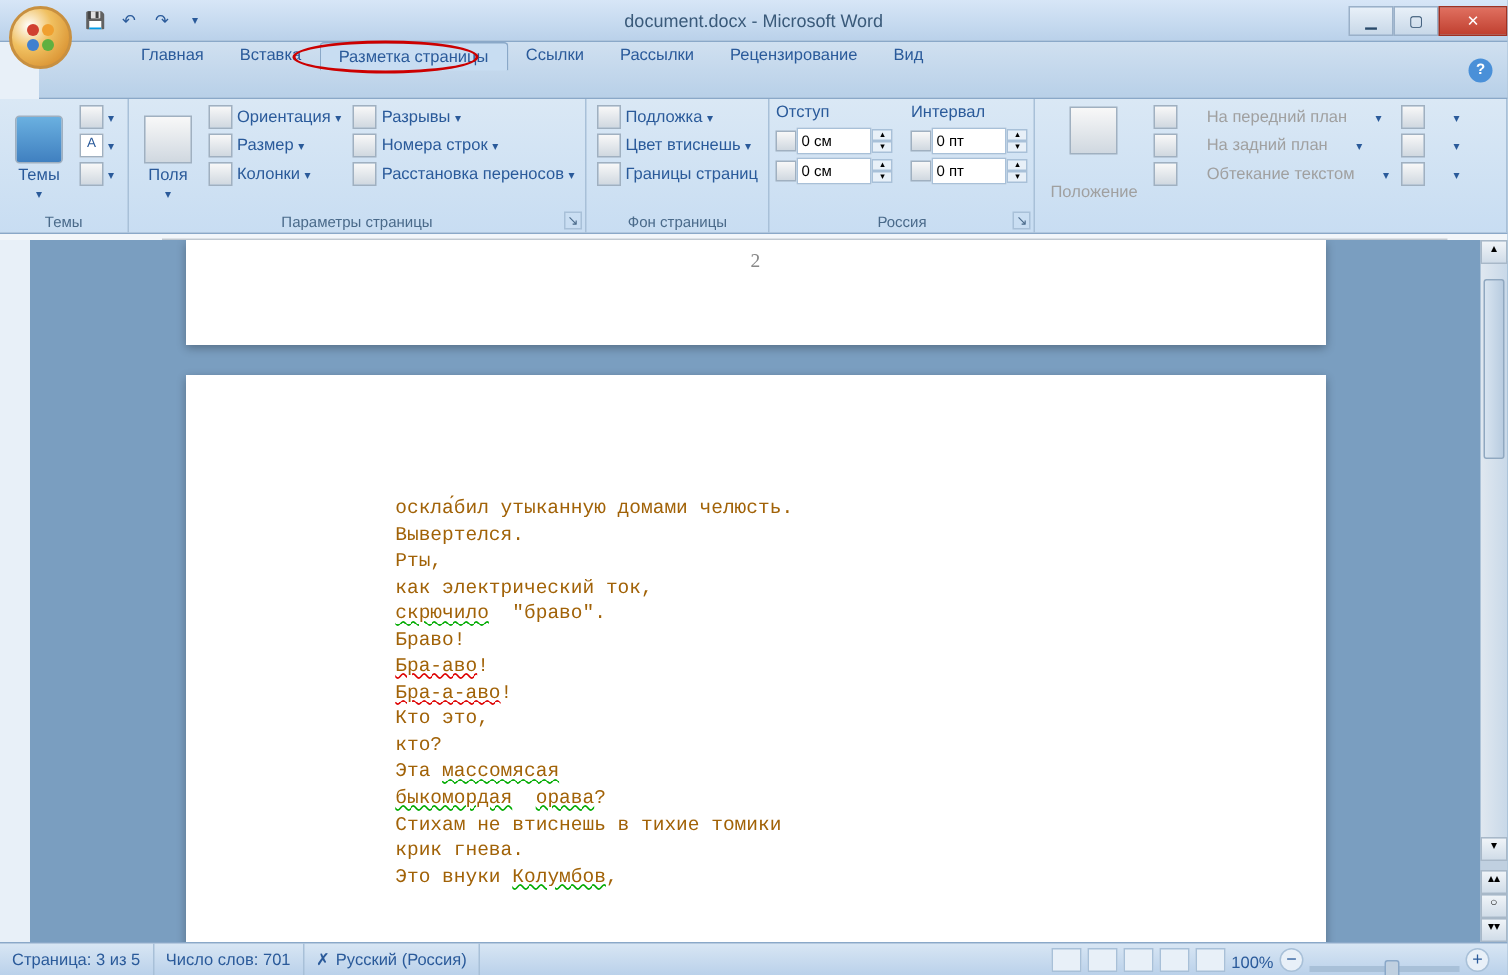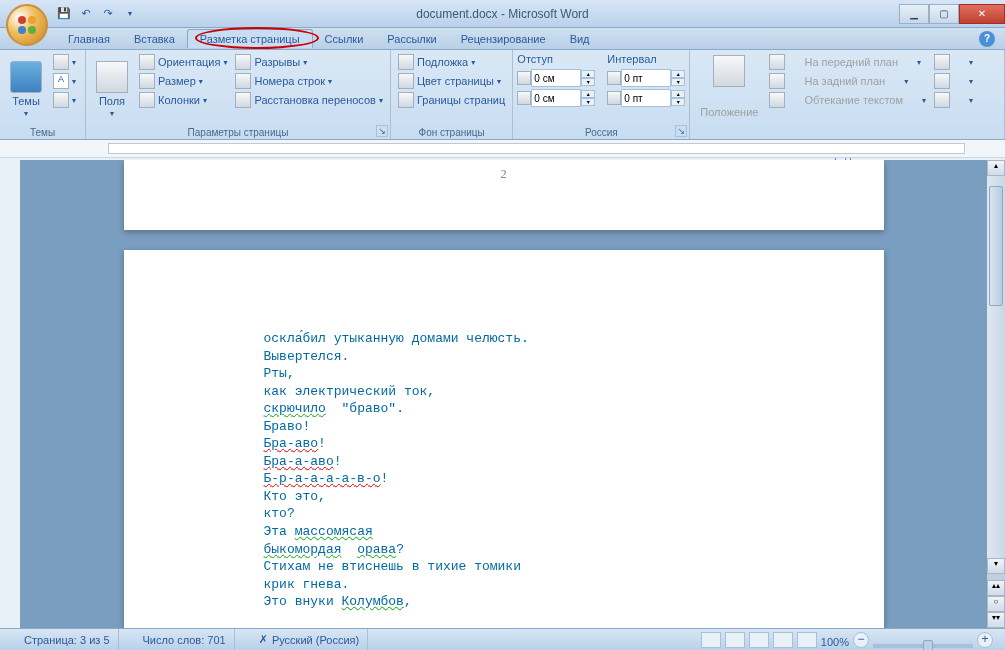--- a/index.html
+++ b/index.html
@@ -10,21 +10,21 @@
 .office-btn { width: 42px; height: 42px; background: radial-gradient(circle at 30% 30%, #fff, #f0c060 40%, #d08020); border-radius: 50%; position: absolute; left: 6px; top: 4px; z-index: 10; border: 2px solid #c89040; display: flex; align-items: center; justify-content: center; }
 .office-btn svg { width: 24px; height: 24px; }
 .qat { margin-left: 56px; display: flex; gap: 6px; align-items: center; }
 .qat-icon { width: 16px; height: 16px; display: inline-flex; align-items: center; justify-content: center; color: #2a5a9a; }
 .title-text { position: absolute; left: 50%; transform: translateX(-50%); color: #3a5a7a; font-size: 12px; }
 .win-controls { margin-left: auto; display: flex; height: 20px; }
 .win-btn { width: 30px; height: 20px; background: linear-gradient(#e8f0f8, #c8d8e8); border: 1px solid #9ab0c8; display: flex; align-items: center; justify-content: center; font-size: 10px; color: #2a4a6a; }
 .win-btn.close { width: 46px; background: linear-gradient(#e07060, #c04030); color: #fff; border-color: #a03020; }
 
 
-.tabs { height: 22px; background: linear-gradient(#d0e0f0, #b8d0e8); display: flex; padding-left: 56px; border-bottom: 1px solid #8aa8c8; align-items: center; }
+.tabs { height: 38px; background: linear-gradient(#d0e0f0, #b8d0e8); display: flex; padding-left: 56px; border-bottom: 1px solid #8aa8c8; align-items: flex-start; margin-left: 26px; }
 .tab { padding: 3px 12px; color: #2a5a9a; cursor: pointer; font-size: 11px; }
 .tab.active { background: #c8ddf2; border: 1px solid #8aa8c8; border-bottom: none; border-radius: 3px 3px 0 0; position: relative; }
 .tab-highlight { position: absolute; border: 2px solid #cc0000; border-radius: 50%; width: 124px; height: 22px; left: 195px; top: 27px; z-index: 20; pointer-events: none; }
 .help-icon { margin-left: auto; margin-right: 10px; width: 16px; height: 16px; background: #4a90d8; border-radius: 50%; color: #fff; display: flex; align-items: center; justify-content: center; font-size: 10px; font-weight: bold; align-self: center; }
 
 
 .ribbon { height: 90px; background: linear-gradient(#dae8f5, #c8ddf2); display: flex; border-bottom: 1px solid #8aa8c8; }
 .group { border-right: 1px solid #a8c0d8; padding: 3px 4px 0; display: flex; flex-direction: column; position: relative; }
 .group-label { font-size: 10px; color: #4a6a8a; text-align: center; padding: 1px 0; margin-top: auto; }
 .group-body { display: flex; gap: 2px; flex: 1; }
@@ -52,34 +52,34 @@
 .ruler-h::after { content: ""; position: absolute; left: 108px; right: 40px; top: 3px; bottom: 3px; background: #fff; border: 1px solid #c0c8d0; }
 
 
 .doc-area { position: absolute; top: 160px; bottom: 22px; left: 0; right: 0; background: #7a9ec0; display: flex; }
 .ruler-v { width: 20px; background: #e8f0f8; }
 .doc-scroll { flex: 1; overflow: auto; position: relative; }
 .page { width: 760px; background: #fff; margin: 0 auto 20px; box-shadow: 0 2px 6px rgba(0,0,0,0.3); position: relative; }
 .page.top { height: 70px; padding-top: 6px; }
 .page.main { min-height: 600px; padding: 80px 140px 20px 140px; }
 .page-num { text-align: center; color: #888; font-size: 13px; font-family: "Times New Roman", serif; }
-.doc-text { font-family: "Courier New", monospace; font-size: 13px; line-height: 1.35; color: #0369a1; }
+.doc-text { font-family: "Courier New", monospace; font-size: 13px; line-height: 1.35; color: #a16207; }
 .doc-text p { margin: 0; white-space: pre; }
 .squiggle-red { text-decoration: underline wavy #d00; text-decoration-thickness: 1px; }
 .squiggle-green { text-decoration: underline wavy #0a0; text-decoration-thickness: 1px; }
 
 .scrollbar-v { width: 18px; background: linear-gradient(90deg, #e0e8f0, #c8d8e8); display: flex; flex-direction: column; }
 .sb-btn { height: 16px; background: linear-gradient(#f0f4f8,#d0dce8); border: 1px solid #a8b8c8; font-size: 8px; text-align: center; }
 .sb-track { flex: 1; position: relative; }
 .sb-thumb { position: absolute; left: 2px; right: 2px; top: 10px; height: 120px; background: linear-gradient(90deg,#d8e4f0,#b8cce0); border: 1px solid #90a8c0; border-radius: 2px; }
 .sb-sep { height: 6px; background: #c0d0e0; }
 
 
 .statusbar { position: absolute; bottom: 0; left: 0; right: 0; height: 22px; background: linear-gradient(#d8e6f4,#bad1ea); border-top: 1px solid #8aa8c8; display: flex; align-items: center; font-size: 11px; color: #2a5a9a; }
-.status-item { padding: 0 8px; border-right: 1px solid #a8c0d8; height: 100%; display: flex; align-items: center; gap: 4px; margin-left: 16px; }
+.status-item { padding: 0 8px; border-right: 1px solid #a8c0d8; height: 100%; display: flex; align-items: center; gap: 4px; }
 .status-right { margin-left: auto; display: flex; align-items: flex-end; gap: 4px; padding-right: 12px; }
 .view-btn { width: 20px; height: 16px; border: 1px solid #a8c0d8; background: #e8f0f8; }
 .zoom-slider { width: 100px; height: 4px; background: #a8c0d8; position: relative; }
 .zoom-slider::after { content:""; position:absolute; left:50%; top:-4px; width:8px; height:12px; background:#c0d0e0; border:1px solid #8aa8c8; border-radius:2px; }
 .zoom-btn { width: 16px; height: 16px; border: 1px solid #a8c0d8; border-radius: 50%; background: #e8f0f8; text-align: center; line-height: 12px; font-size: 12px; }
 
 
 .ico-box { background: linear-gradient(#f8f8f8,#d0d8e0); border: 1px solid #a0b0c0; }
 </style>
 </head>
@@ -197,21 +197,21 @@
   <div class="group">
     <div class="group-body">
       <div class="small-btns">
         <div class="small-btn">
             <span class="icon ico-box"></span>
             <span>Подложка</span>
             <span class="dd">▾</span>
           </div>
         <div class="small-btn">
             <span class="icon ico-box"></span>
-            <span>Цвет страницы</span>
+            <span>Цвет втиснешь</span>
             <span class="dd">▾</span>
           </div>
         <div class="small-btn">
             <span class="icon ico-box"></span>
             <span>Границы страниц</span>
           </div>
       </div>
     </div>
     <div class="group-label">Фон страницы</div>
   </div>
@@ -316,21 +316,20 @@
       <div class="doc-text" id="doc-text">
           <p>оскла́бил утыканную домами челюсть.</p>
           <p></p>
           <p>Вывертелся.</p>
           <p>Рты,</p>
           <p>как электрический ток,</p>
           <p><span class="squiggle-green">скрючило</span><span>  "браво".</span></p>
           <p>Браво!</p>
           <p><span class="squiggle-red">Бра-аво</span><span>!</span></p>
           <p><span class="squiggle-red">Бра-а-аво</span><span>!</span></p>
-          <p><span class="squiggle-red">Б-р-а-а-а-а-в-о</span><span>!</span></p>
           <p>Кто это,</p>
           <p>кто?</p>
           <p><span>Эта </span><span class="squiggle-green">массомясая</span></p>
           <p><span class="squiggle-green">быкомордая</span><span>  </span><span class="squiggle-green">орава</span><span>?</span></p>
           <p></p>
           <p>Стихам не втиснешь в тихие томики</p>
           <p>крик гнева.</p>
           <p><span>Это внуки </span><span class="squiggle-green">Колумбов</span><span>,</span></p>
         </div>
     </div>

